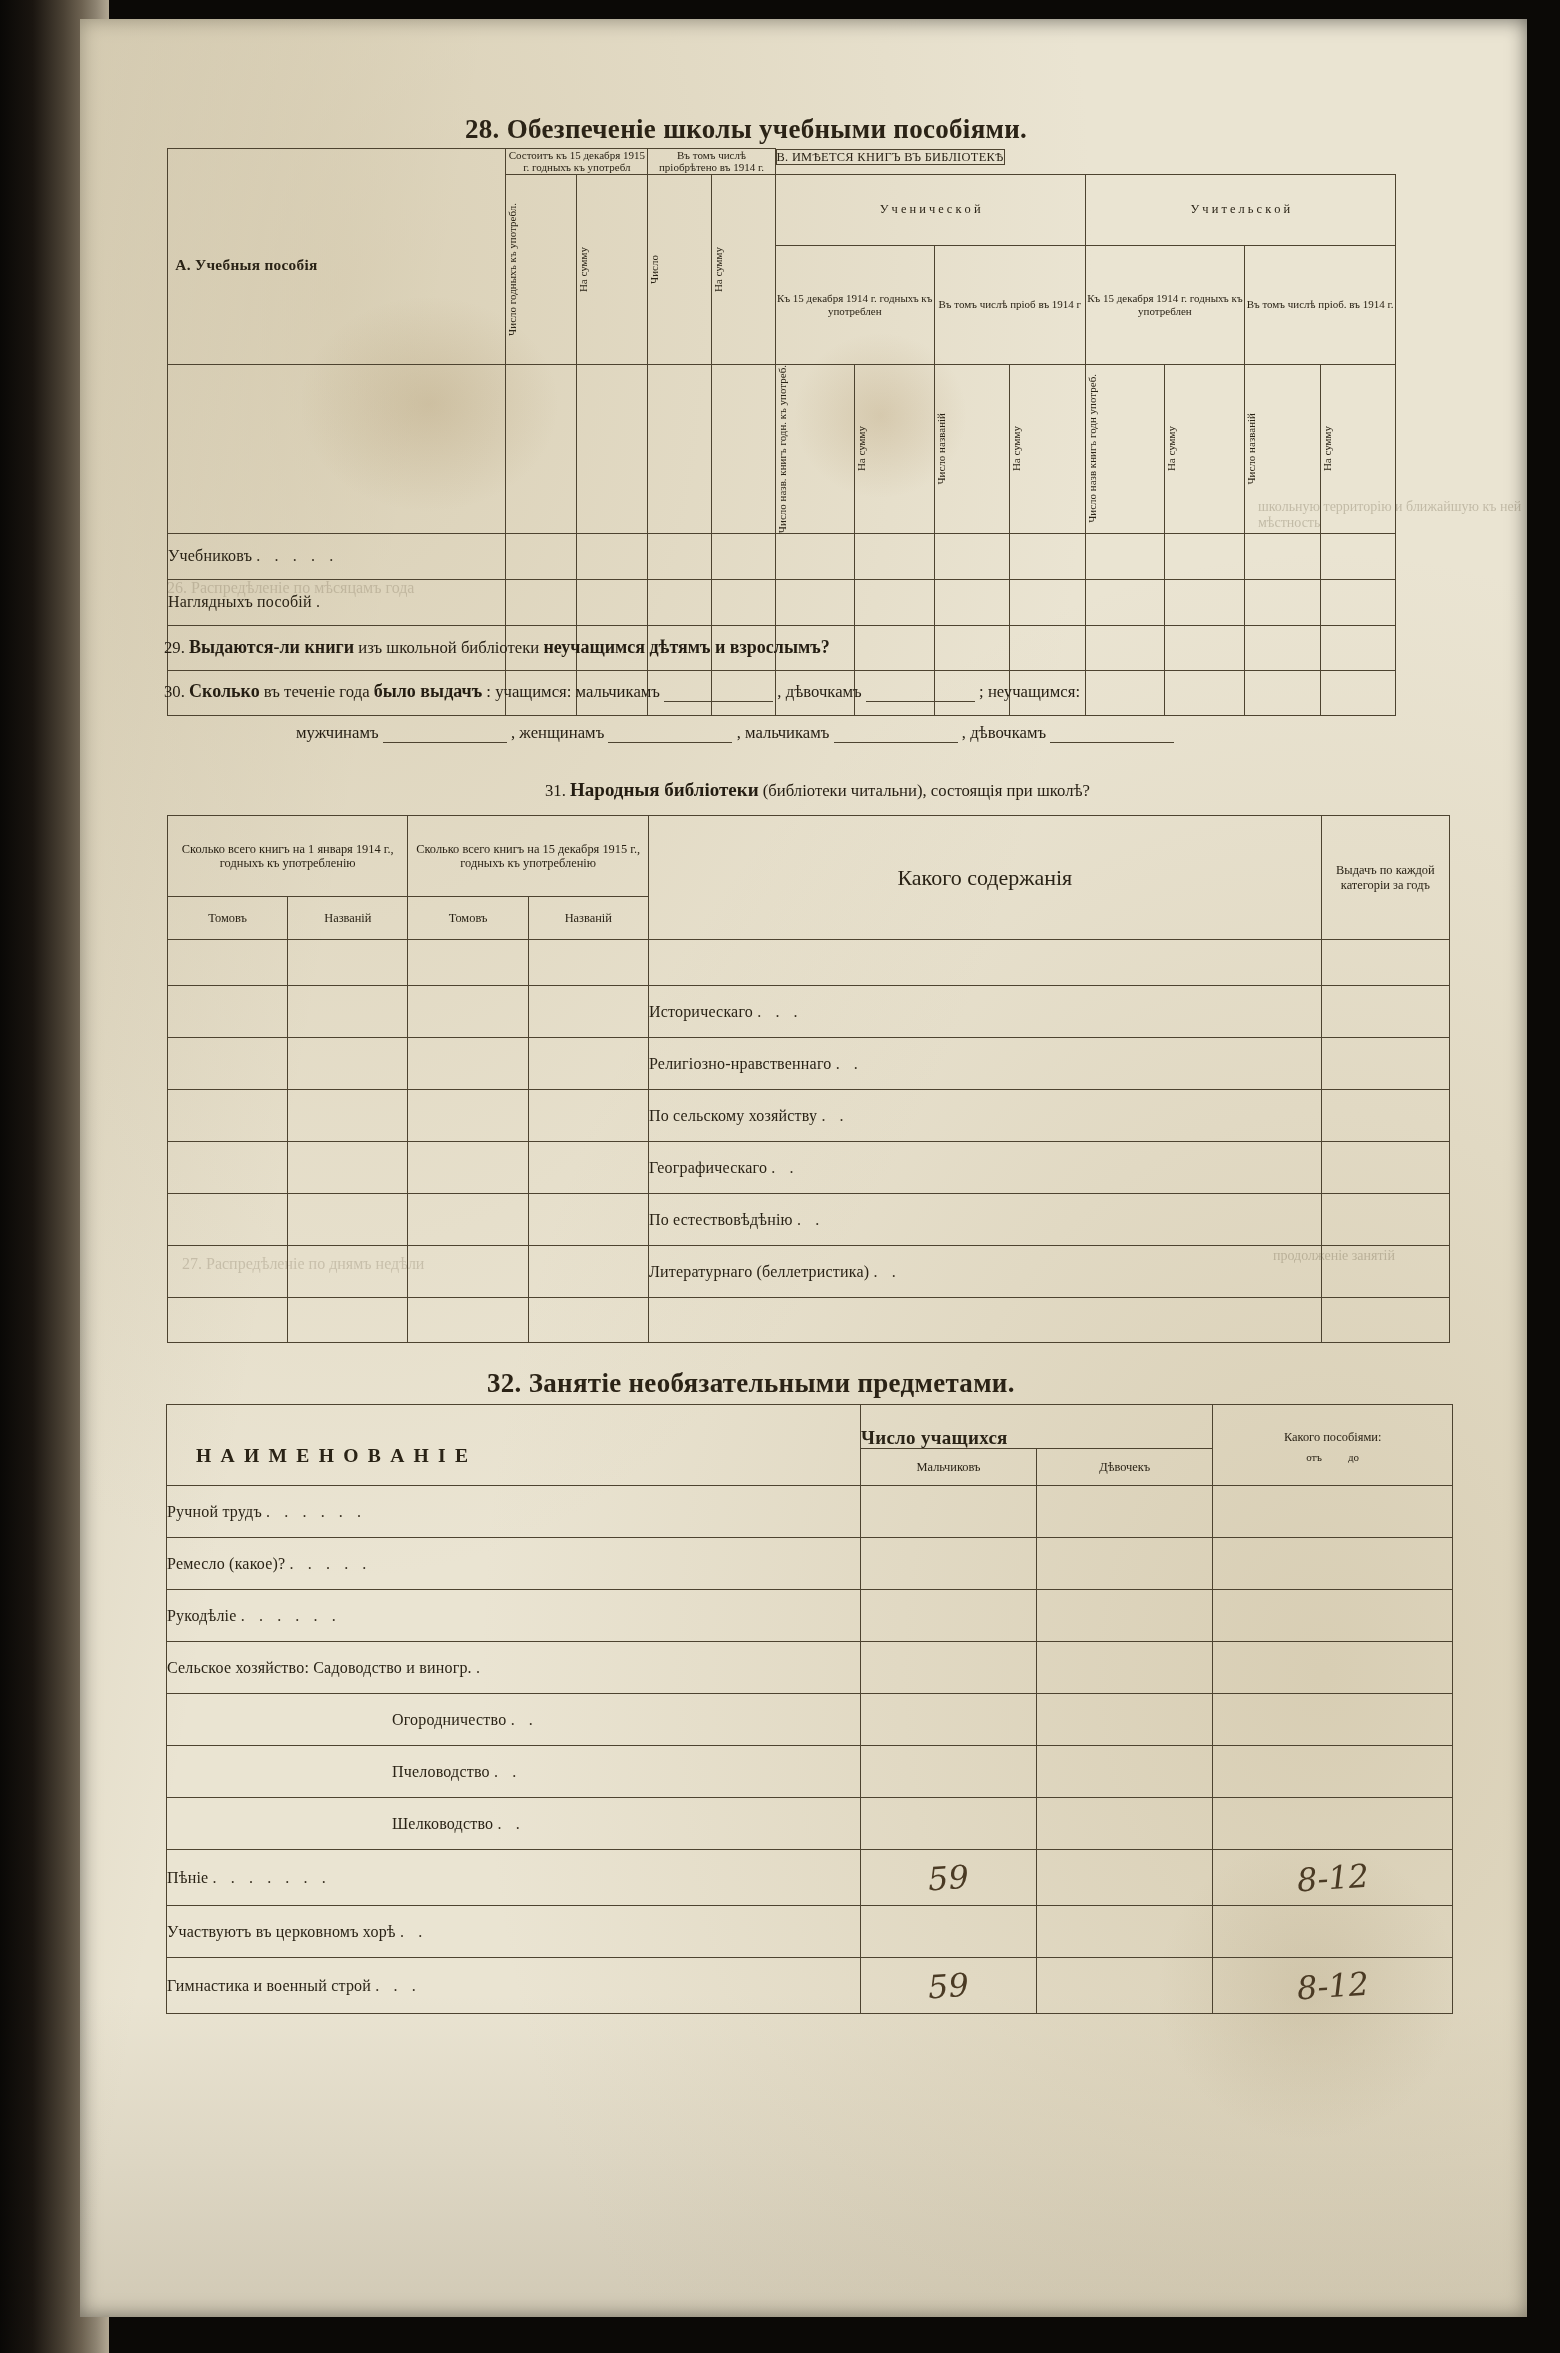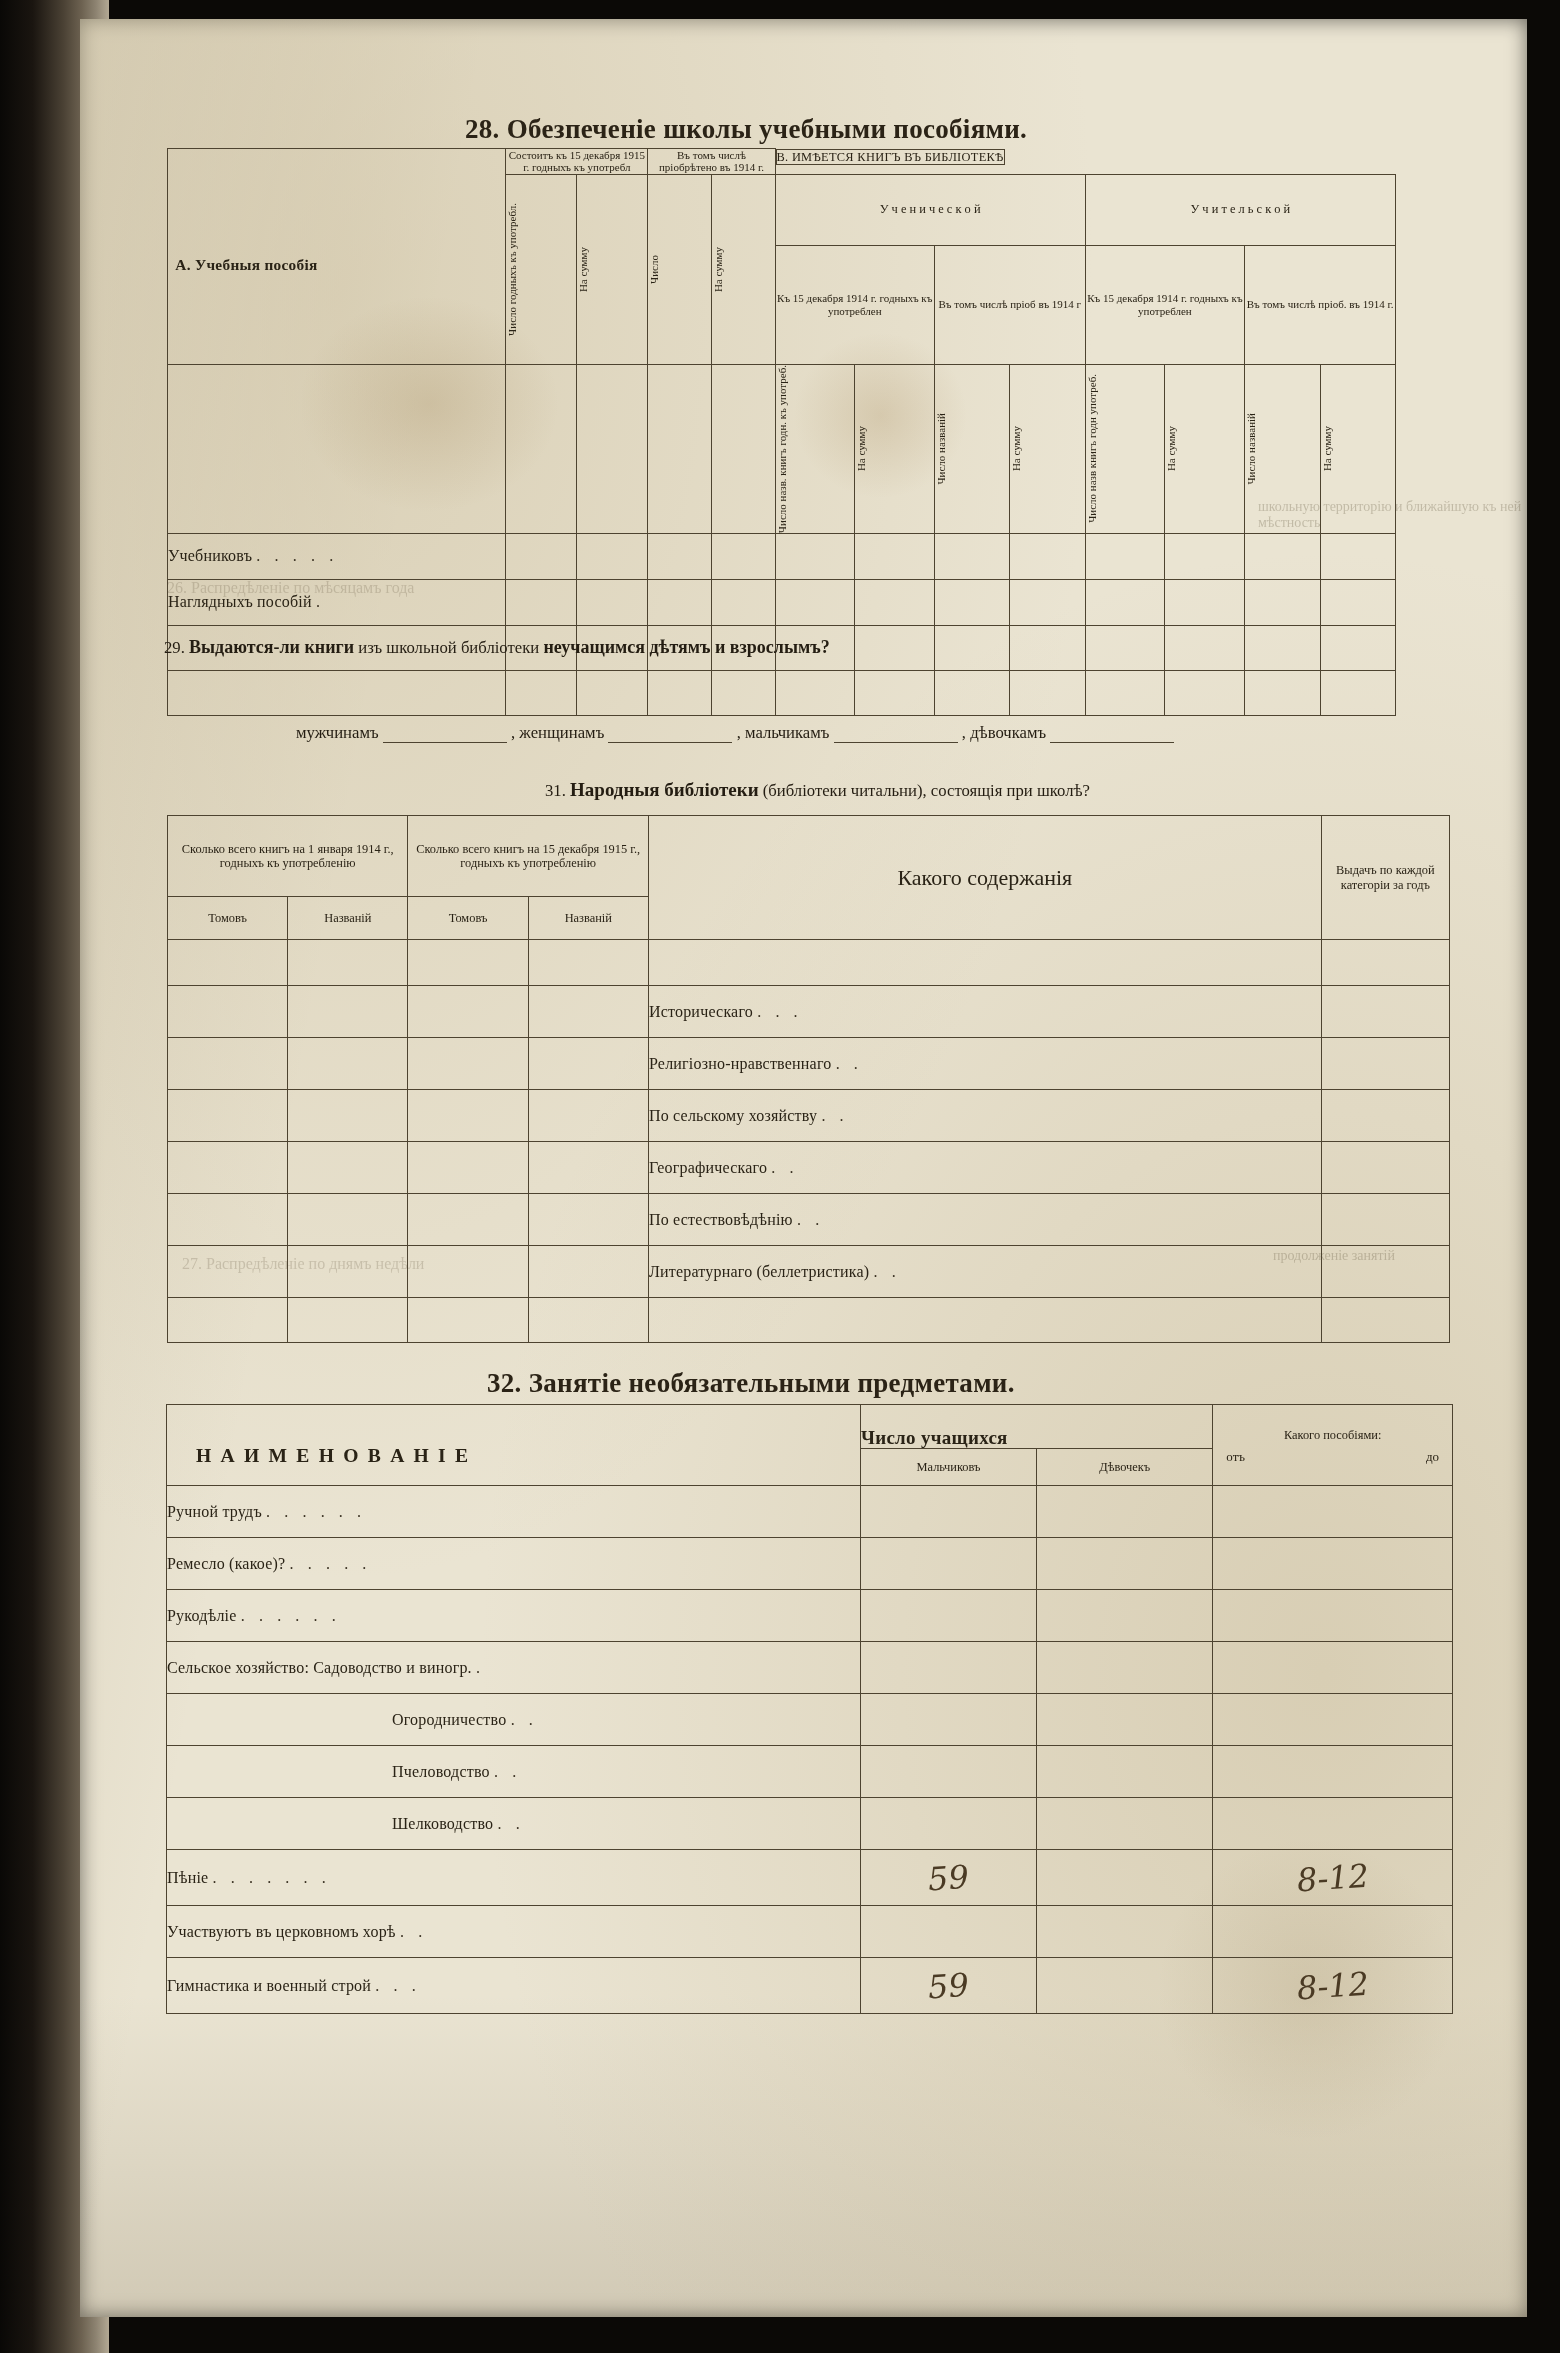--- a/index.html
+++ b/index.html
@@ -206,20 +206,31 @@
       </tbody>
         </table>
 
       <div class="q" style="left:84px;top:618px;">
         <span>29.</span>
         <b class="bold-title">Выдаются-ли книги</b>
         <span>изъ школьной библіотеки</span>
         <b class="bold-title">неучащимся дѣтямъ и взрослымъ?</b>
       </div>
 
+      <div class="q" style="left:84px;top:662px;">
+        <span>30.</span>
+        <b class="bold-title">Сколько</b>
+        <span>въ теченіе года</span>
+        <b class="bold-title">было выдачъ</b>
+        <span>: учащимся: мальчикамъ</span>
+        <span class="ul" style="width:109px;"></span>
+        <span>, дѣвочкамъ</span>
+        <span class="ul" style="width:109px;"></span>
+        <span>; неучащимся:</span>
+      </div>
       <div class="q" style="left:216px;top:704px;">
         <span>мужчинамъ</span>
         <span class="ul" style="width:124px;"></span>
         <span>, женщинамъ</span>
         <span class="ul" style="width:124px;"></span>
         <span>, мальчикамъ</span>
         <span class="ul" style="width:124px;"></span>
         <span>, дѣвочкамъ</span>
         <span class="ul" style="width:124px;"></span>
       </div>
@@ -326,21 +337,21 @@
         <tbody>
             <tr>
           <td rowspan="2" class="c" style="width:633px;height:80px;">
             <div class="hdr" style="font-size:19.6px;letter-spacing:2.2px;padding-left:29px;text-align:left;">Н А И М Е Н О В А Н І Е</div>
           </td>
           <td colspan="2" class="c" style="width:320px;">
             <div class="hdr" style="font-size:19px;">Число учащихся</div>
           </td>
           <td rowspan="2" class="c" style="width:218px;">
             <div class="sm" style="padding:2.9px 0 7.3px 0;">Какого пособіями:</div>
-            <div style="display:flex;justify-content:space-between;font-size:13px;padding:0 13px;gap:26px;">
+            <div style="display:flex;justify-content:center;font-size:11px;padding:0 13px;gap:26px;">
               <span>отъ</span>
               <span>до</span>
             </div>
           </td>
         </tr>
         <tr>
           <td class="c padc sm" style="width:160px;height:36px;">Мальчиковъ</td>
           <td class="c padc sm" style="width:160px;">Дѣвочекъ</td>
         </tr>
 

